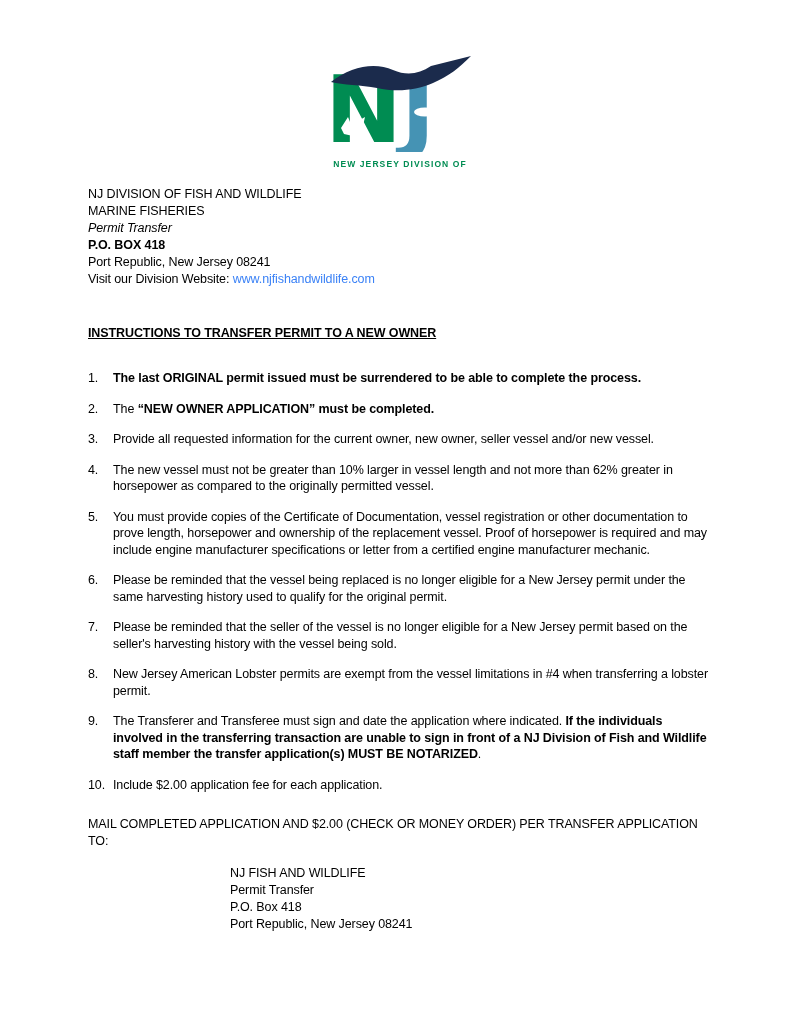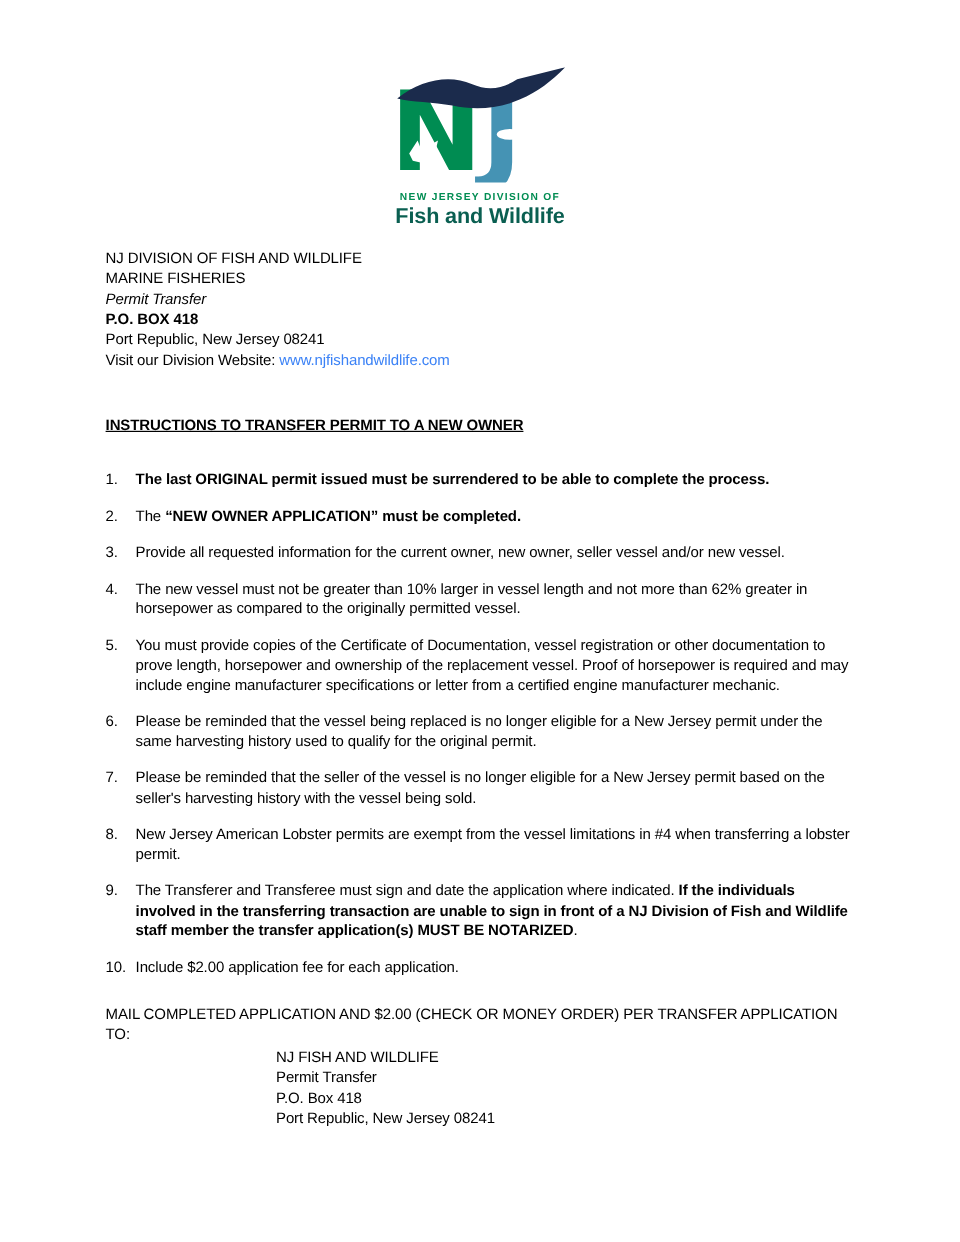--- a/index.html
+++ b/index.html
@@ -78,21 +78,21 @@
   }
   .li .li-text { flex: 1; }
   .b { font-weight: bold; margin-top: 22px; }
 
   
   .mail-note {
     font-weight: normal;
     margin-top: 23px;
   }
   .mail-address {
-    margin-top: 3px;
+    margin-top: 16px;
     margin-left: 142px;
     line-height: 17px;
   }
 </style>
 </head>
 <body>
 
 <div class="page">
 
   <div class="logo-block">
@@ -100,21 +100,20 @@
       <text x="0" y="86" font-family="DejaVu Sans, sans-serif" font-size="92" font-weight="bold" fill="#008C52">N</text>
       <text x="76" y="86" font-family="DejaVu Sans, sans-serif" font-size="92" font-weight="bold" fill="#4593B4">J</text>
       <path d="M6,26 C26,10 50,6 68,14 C82,20 94,18 106,10 L146,0 C134,12 124,20 108,27 C90,35 70,36 52,32 C36,29 18,29 6,26 Z" fill="#1B2B4C"></path>
       <path d="M16,72 l7,-11 2,5 6,-9 2,8 7,-4 -3,13 -9,6 -9,-2 z" fill="#ffffff"></path>
       <g>
         <ellipse cx="100" cy="56" rx="11" ry="4.5" fill="#ffffff"></ellipse>
         <path d="M110,56 l8,-4.5 0,9 z" fill="#ffffff"></path>
       </g>
     </svg>
     <div class="logo-division">NEW JERSEY DIVISION OF</div>
-    <div class="logo-name">Fish and Wildlife</div>
   </div>
 
   <div class="header-block">
     <div>NJ DIVISION OF FISH AND WILDLIFE</div>
     <div>MARINE FISHERIES</div>
     <div class="italic">Permit Transfer</div>
     <div class="bold">P.O. BOX 418</div>
     <div>Port Republic, New Jersey 08241</div>
     <div>
       <span>Visit our Division Website: </span><a class="site-link">www.njfishandwildlife.com</a>

